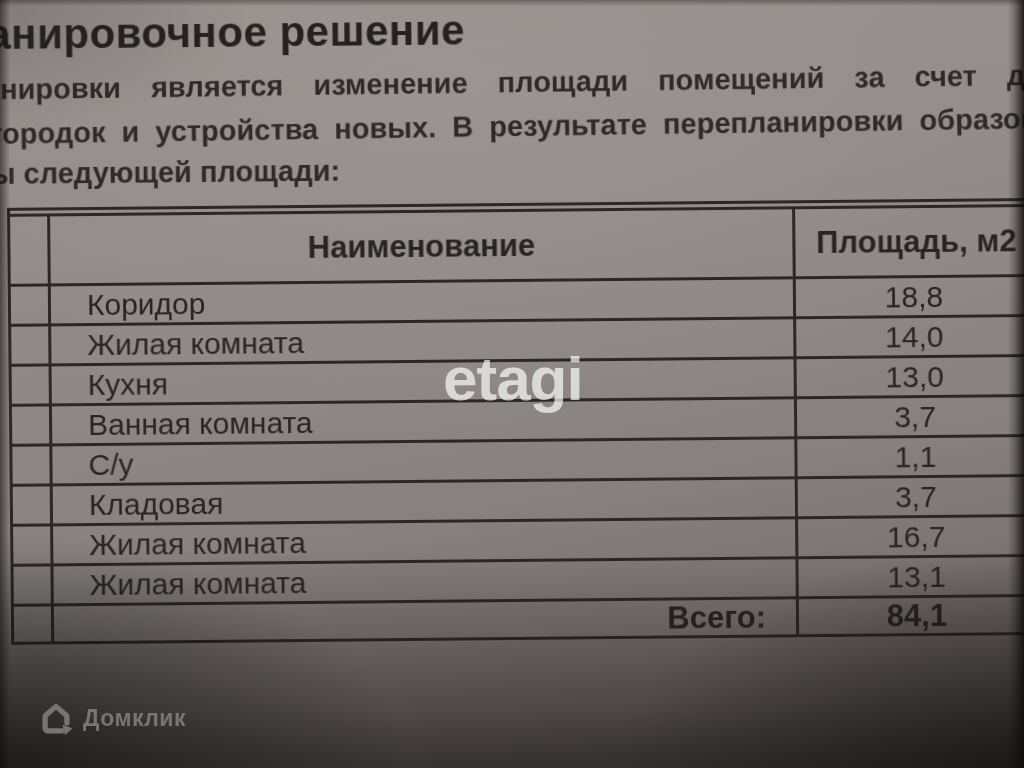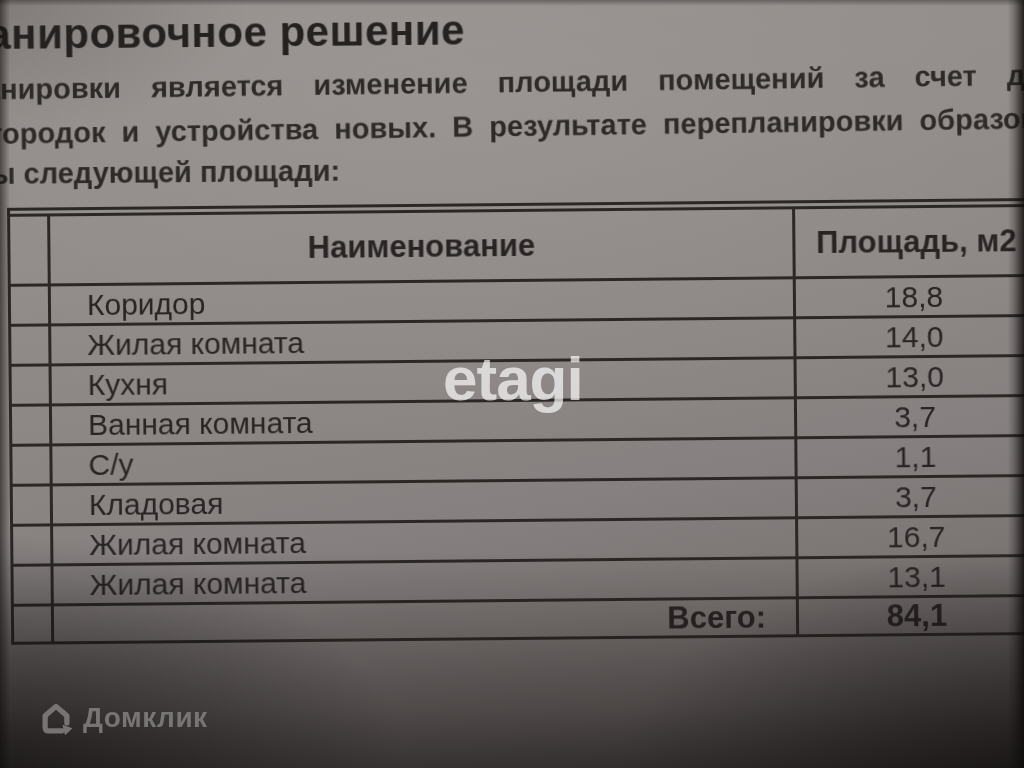--- a/index.html
+++ b/index.html
@@ -68,21 +68,21 @@
     font-size: 62px; font-weight: 700; letter-spacing: -1px; line-height: 1;
     color: rgba(255,255,255,0.68);
     filter: blur(0.5px);
   }
   #brand {
     position: absolute; top: 700px; left: 38px;
     display: flex; align-items: center; gap: 9px;
     color: #838080; opacity: 0.85;
     filter: blur(0.3px);
   }
-  #brand .txt { font-size: 28px; font-weight: 600; letter-spacing: 0.5px; text-align: center; }
+  #brand .txt { font-size: 23px; font-weight: 600; letter-spacing: 0.5px; text-align: center; }
   #brand svg { display: block; }
 
   .edge { position: absolute; pointer-events: none; }
   #edge-right { top: 0; right: 0; width: 16px; height: 100%;
     background: linear-gradient(to left, rgba(15,12,11,0.85), rgba(15,12,11,0.25) 60%, transparent); }
   #edge-left { top: 0; left: 0; width: 10px; height: 100%;
     background: linear-gradient(to right, rgba(15,12,11,0.55), transparent); }
   #edge-top { top: 0; left: 0; width: 100%; height: 6px;
     background: linear-gradient(to bottom, rgba(15,12,11,0.35), transparent); }
   #vignette { inset: 0;

